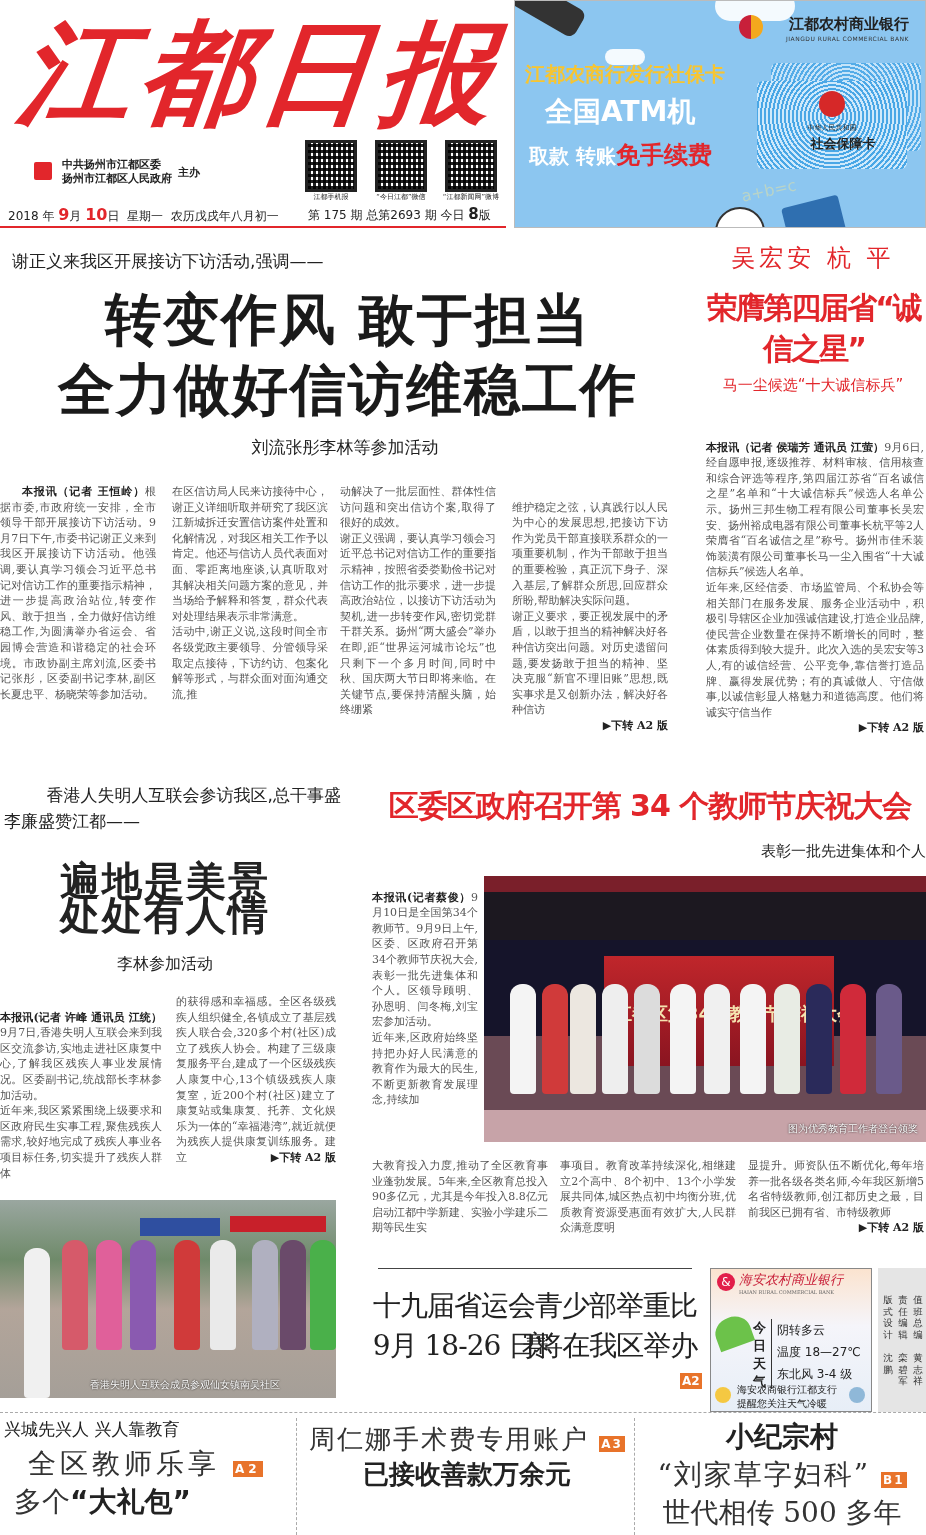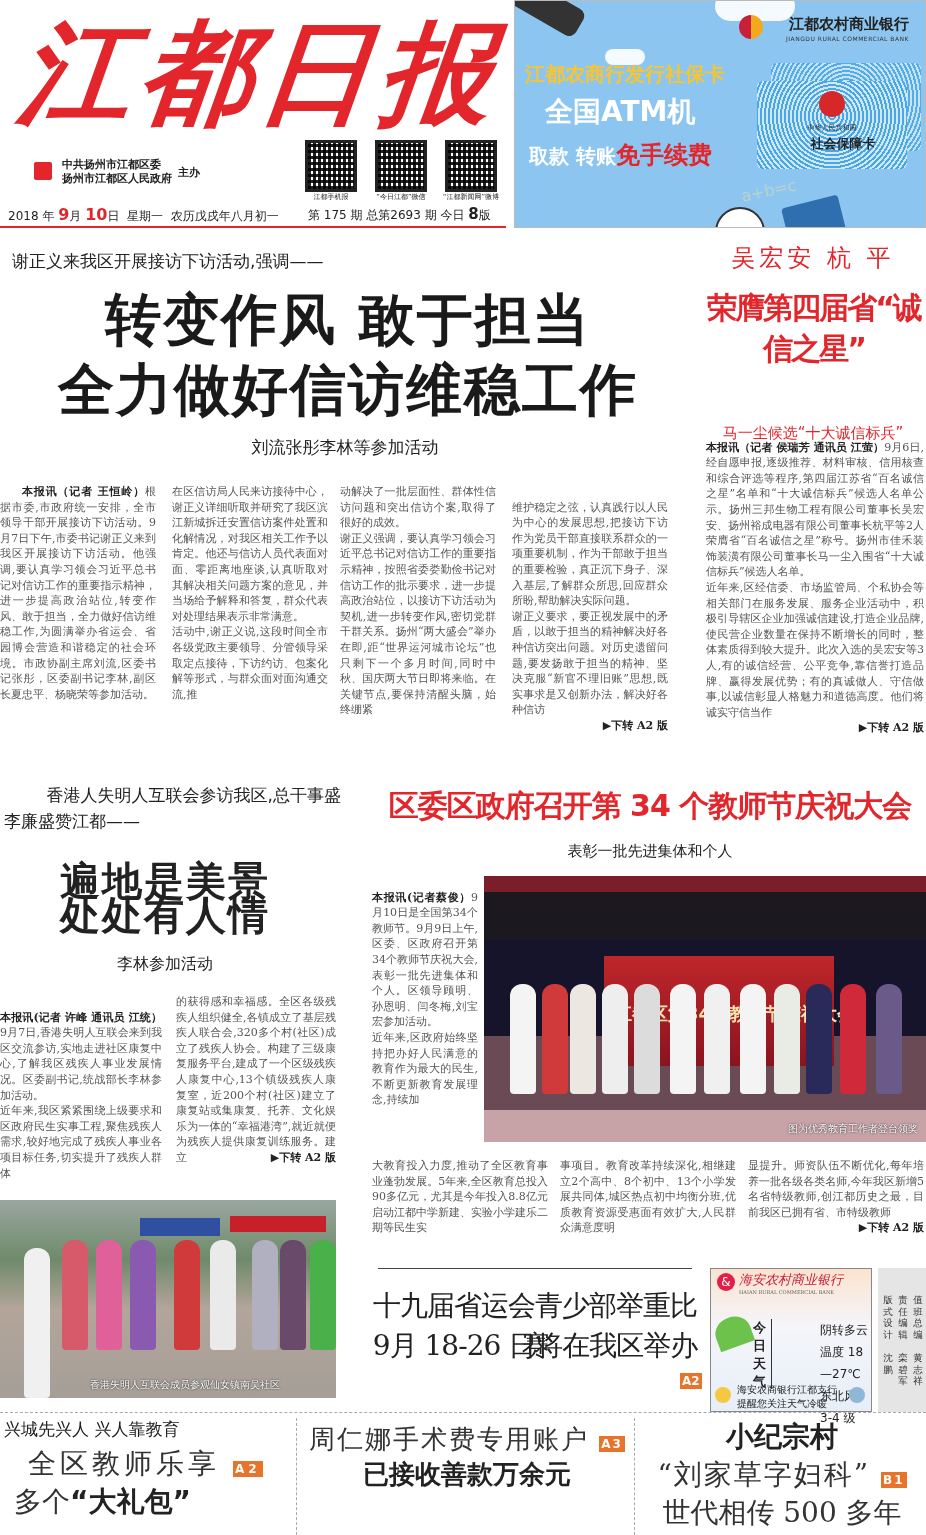--- a/index.html
+++ b/index.html
@@ -40,47 +40,47 @@
   .kicker { left: 12px; top: 250px; font-size: 17px; font-family: "DejaVu Sans", sans-serif; }
   .headline-big { left: 8px; width: 680px; text-align: center; font-size: 56px; font-weight: bold; line-height: 66px; letter-spacing: 2px; color: #1a1a1a; }
   .subline { left: 0; width: 690px; text-align: center; top: 436px; font-size: 17px; font-family: "DejaVu Sans", sans-serif; }
   .col { font-size: 11px; line-height: 15.6px; color: #555; text-align: justify; }
   .col p { text-indent: 2em; }
   .col .lead { color: #222; font-weight: bold; }
   .more { color: #222; font-weight: bold; float: right; }
   
   .side-name { left: 700px; width: 226px; text-align: center; top: 242px; font-size: 24px; color: #e2262b; letter-spacing: 4px; }
   .side-head { left: 702px; width: 224px; text-align: center; top: 288px; font-size: 30px; font-weight: bold; color: #e2262b; font-family: "DejaVu Sans", sans-serif; letter-spacing: -2px; }
-  .side-sub { left: 700px; width: 226px; text-align: center; top: 376px; font-size: 15px; color: #e2262b; font-family: "DejaVu Sans", sans-serif; margin-top: 48px; }
+  .side-sub { left: 700px; width: 226px; text-align: center; top: 376px; font-size: 15px; color: #e2262b; font-family: "DejaVu Sans", sans-serif; }
   
   .hk-kicker { left: 4px; top: 782px; width: 340px; font-size: 17px; line-height: 26px; font-family: "DejaVu Sans", sans-serif; }
   .hk-head { left: 0; width: 330px; text-align: center; top: 838px; font-size: 40px; font-weight: bold; line-height: 50px; letter-spacing: 2px; }
   .hk-sub { left: 0; width: 330px; text-align: center; top: 954px; font-size: 16px; font-family: "DejaVu Sans", sans-serif; }
   .photo { overflow: hidden; }
   .photo-hk { left: 0; top: 1200px; width: 336px; height: 198px; background: linear-gradient(180deg,#9aa7a0 0%,#6f8a6a 30%,#b3a59a 55%,#a59f98 100%); }
   .photo-stage { left: 484px; top: 876px; width: 442px; height: 266px; background: linear-gradient(180deg,#7a1f2a 0 6%,#1c1820 6% 24%,#15142a 24% 60%,#6a4a55 60% 88%,#c7a3a8 88%); }
   .stage-screen { left: 120px; top: 80px; width: 230px; height: 110px; background: linear-gradient(180deg,#c0262b,#8a1420); }
   .stage-text { left: 130px; top: 126px; font-size: 18px; color: #f5e3b0; font-weight: bold; font-family: "DejaVu Sans", sans-serif; }
   .person { width: 26px; height: 110px; bottom: 48px; border-radius: 12px 12px 4px 4px; }
   .caption { right: 8px; bottom: 6px; font-size: 10px; color: #fff; text-shadow: 0 0 2px #000; }
   
   .td-head { left: 374px; width: 552px; text-align: center; top: 786px; font-size: 30px; font-weight: bold; color: #e2262b; font-family: "DejaVu Sans", sans-serif; letter-spacing: -1px; }
-  .td-sub { left: 374px; width: 552px; text-align: center; top: 842px; font-size: 15px; font-family: "DejaVu Sans", sans-serif; }
+  .td-sub { left: 374px; width: 552px; text-align: right; top: 842px; font-size: 15px; font-family: "DejaVu Sans", sans-serif; }
   
   .games-rule { left: 378px; top: 1268px; width: 314px; height: 1px; background: #444; }
   .games-head { left: 370px; width: 330px; text-align: center; font-size: 28px; line-height: 40px; letter-spacing: -1px; color: #222; }
   .badge { display: inline-block; background: #e8732a; color: #fff; font-size: 12px; font-weight: bold; padding: 1px 2px; font-family: "DejaVu Sans", sans-serif; line-height: 14px; }
   
   .weather { left: 710px; top: 1268px; width: 162px; height: 144px; border: 1px solid #888; background: linear-gradient(180deg,#fbe3cf 0%,#f5f5fa 40%,#e7eef7 100%); }
   .wx-logo { left: 6px; top: 4px; width: 18px; height: 18px; border-radius: 50%; background: #e21e4a; color: #fff; font-size: 12px; text-align: center; line-height: 18px; font-family: "DejaVu Sans", sans-serif; }
   .wx-bank { left: 28px; top: 2px; font-size: 13px; color: #c8203a; font-style: italic; }
   .wx-bank-en { left: 28px; top: 20px; font-size: 5px; color: #666; }
   .wx-label { left: 42px; top: 50px; width: 14px; font-size: 13px; font-weight: bold; line-height: 18px; font-family: "DejaVu Sans", sans-serif; }
   .wx-line { left: 60px; top: 50px; width: 1px; height: 70px; background: #333; }
-  .wx-info { left: 66px; top: 50px; font-size: 12px; line-height: 22px; font-family: "DejaVu Sans", sans-serif; margin-left: 43px; }
+  .wx-info { left: 66px; top: 50px; font-size: 12px; line-height: 22px; font-family: "DejaVu Sans", sans-serif; }
   .wx-foot { left: 26px; top: 114px; font-size: 10px; line-height: 14px; font-family: "DejaVu Sans", sans-serif; }
   .umbrella { left: 4px; top: 48px; width: 36px; height: 30px; border-radius: 50% 50% 0 0; background: #6cc24a; transform: rotate(-20deg); }
   .staff { left: 878px; top: 1268px; width: 48px; height: 144px; background: #e5e5e5; }
   .staff-cols { position: absolute; left: 4px; top: 26px; display: flex; gap: 3px; }
   .staff-col { width: 12px; font-size: 9.5px; line-height: 11.6px; text-align: center; color: #333; font-family: "DejaVu Sans", sans-serif; }
   
   .dash-top { left: 0; top: 1412px; width: 926px; border-top: 1px dashed #aaa; }
   .dash-v { top: 1418px; height: 117px; border-left: 1px dashed #aaa; }
   .teaser-kicker { font-size: 17px; font-family: "DejaVu Sans", sans-serif; }
   .teaser-line { font-size: 28px; color: #333; }

